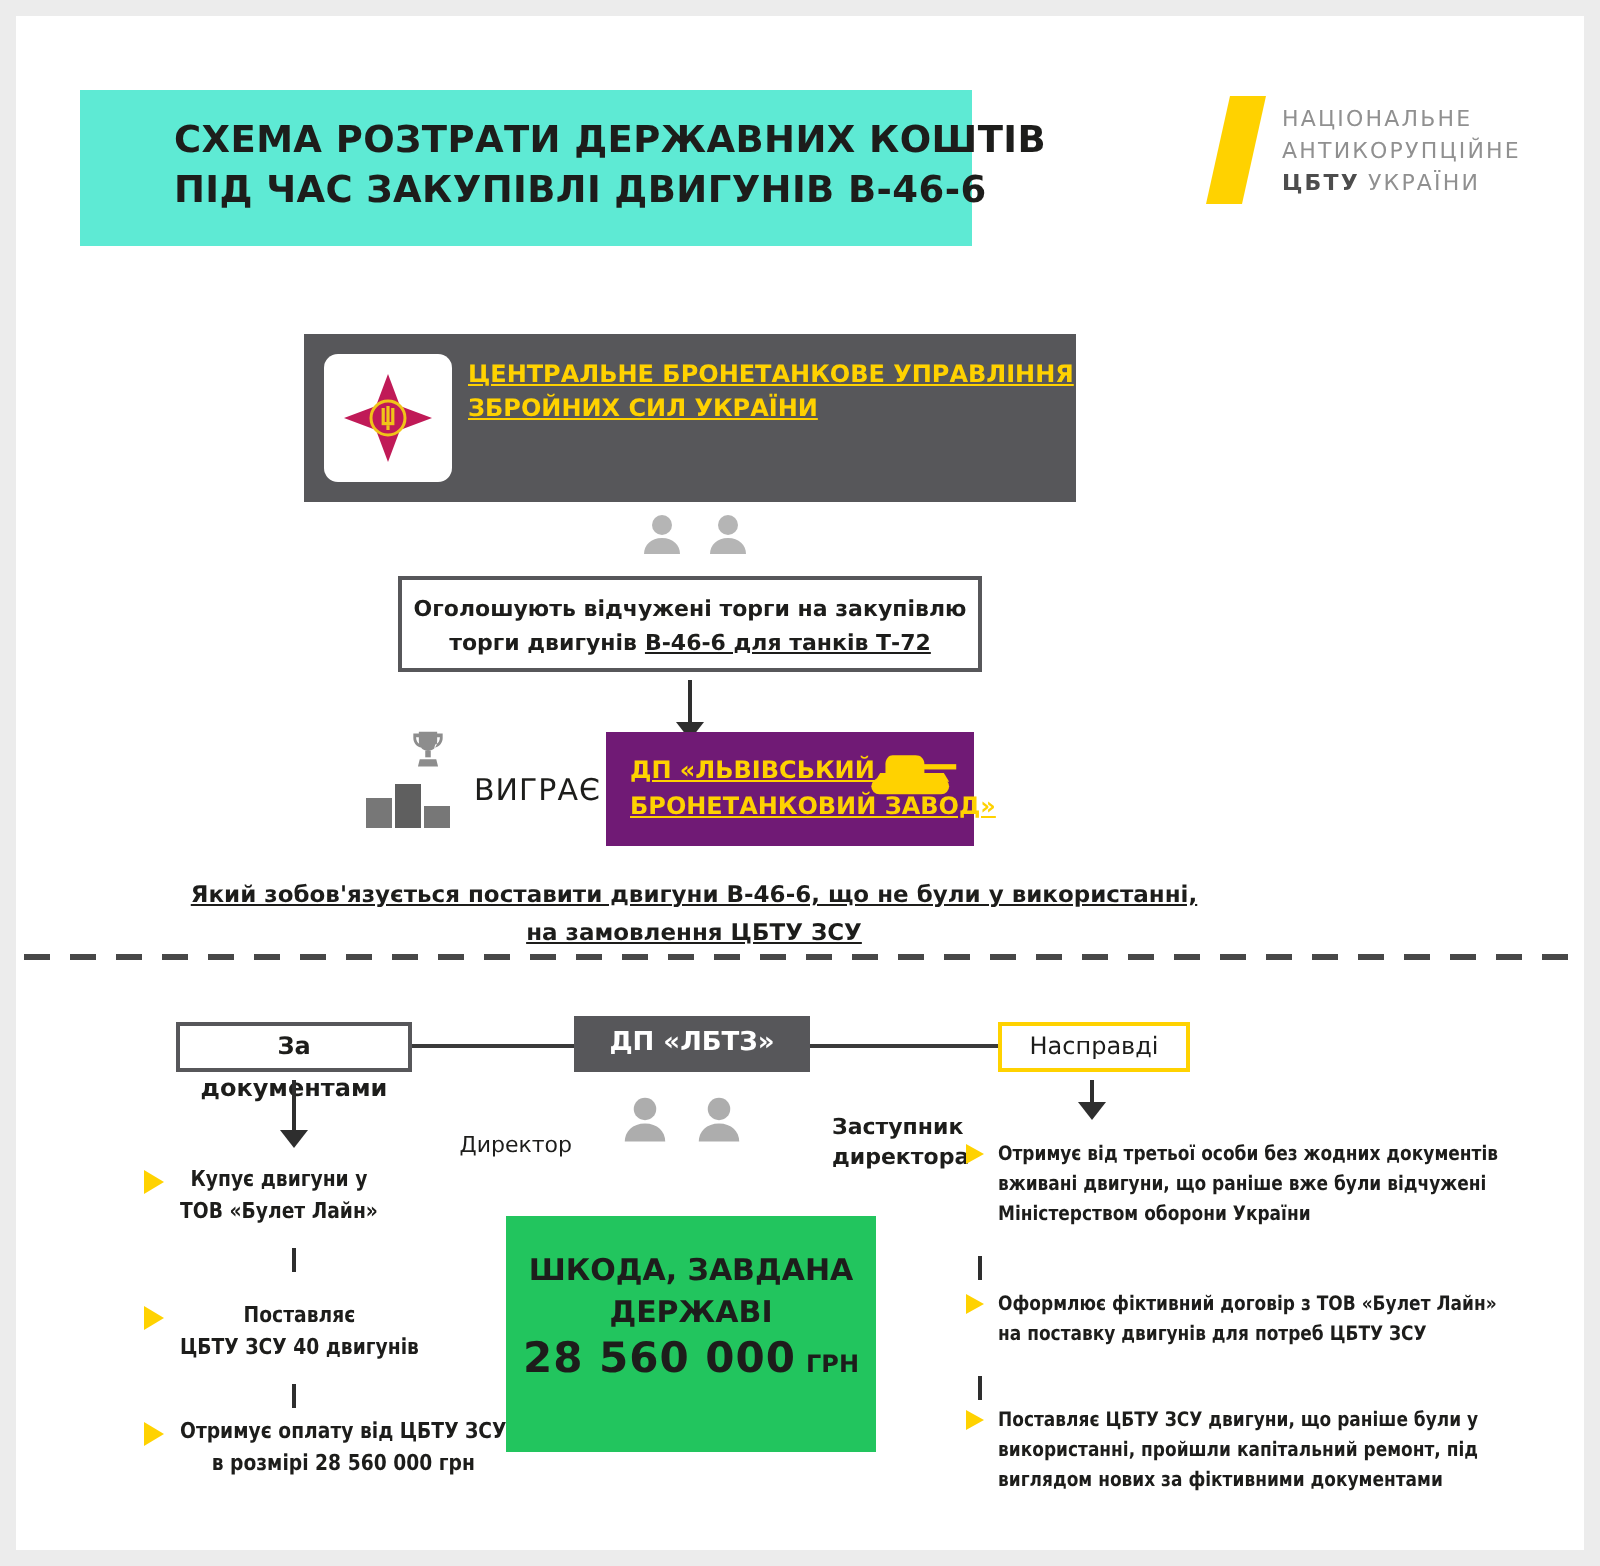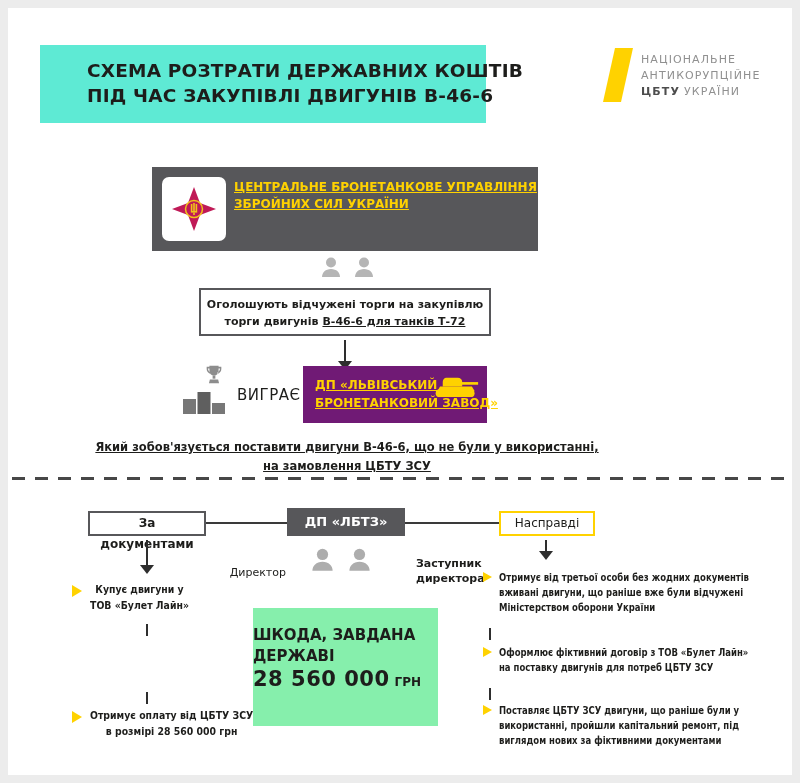--- a/index.html
+++ b/index.html
@@ -78,21 +78,21 @@
 
   .real-item{left:483px;display:flex;gap:7px;align-items:flex-start;}
   .real-text{font-weight:700;font-size:10px;line-height:15px;white-space:pre;
              transform:scaleX(.85);transform-origin:0 0;}
   .ri1{top:570px;} .ri2{top:645px;} .ri3{top:703px;}
   .rd1{left:489px;top:628px;} .rd2{left:489px;top:688px;}
 
   
   .director{left:220px;top:566px;width:66px;text-align:right;font-weight:400;font-size:11px;}
   .deputy{left:400px;top:556px;font-weight:700;font-size:11px;line-height:15px;white-space:pre;margin-left:16px;}
-  .damage-box{left:253px;top:608px;width:185px;height:118px;background:#86efac;}
+  .damage-box{left:253px;top:608px;width:185px;height:118px;background:#22c55e;text-align:center;}
   .damage-title{padding-top:17px;font-weight:700;font-size:15px;line-height:21px;white-space:pre;}
   .damage-amount-row{}
   .amt{font-weight:700;font-size:21px;letter-spacing:.5px;}
   .cur{font-weight:700;font-size:12px;margin-left:5px;}
 </style>
 </head>
 <body>
 
 <div class="canvas">
   <div class="inner"></div>
@@ -203,20 +203,25 @@
   <div class="abs ahead a2h"></div>
   <div class="abs vline a3l"></div>
   <div class="abs ahead a3h"></div>
 
   <div class="abs doc-item di1">
     <span class="tri"></span>
     <span class="doc-text">Купує двигуни у
 ТОВ «Булет Лайн»</span>
   </div>
   <div class="abs vdash dd1"></div>
+  <div class="abs doc-item di2">
+    <span class="tri"></span>
+    <span class="doc-text">Поставляє
+ЦБТУ ЗСУ 40 двигунів</span>
+  </div>
   <div class="abs vdash dd2"></div>
   <div class="abs doc-item di3">
     <span class="tri"></span>
     <span class="doc-text">Отримує оплату від ЦБТУ ЗСУ
 в розмірі 28 560 000 грн</span>
   </div>
 
   <div class="abs director">Директор</div>
   <div class="abs persons-bottom">
     <span class="person-icon">

